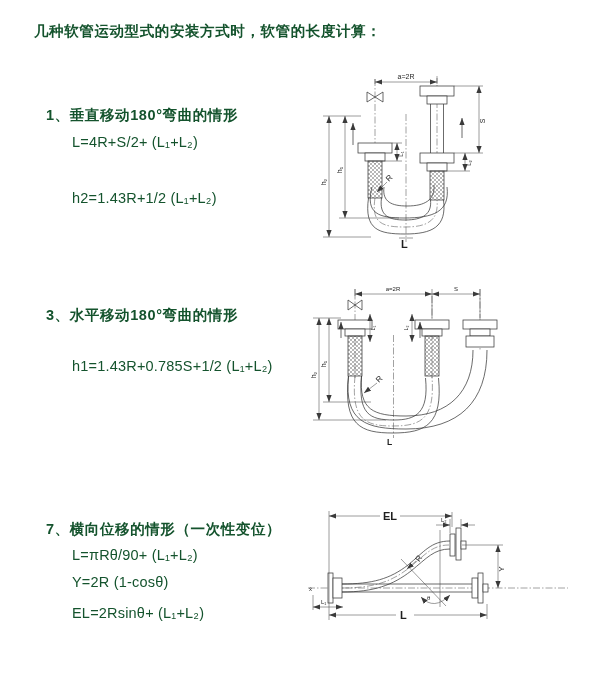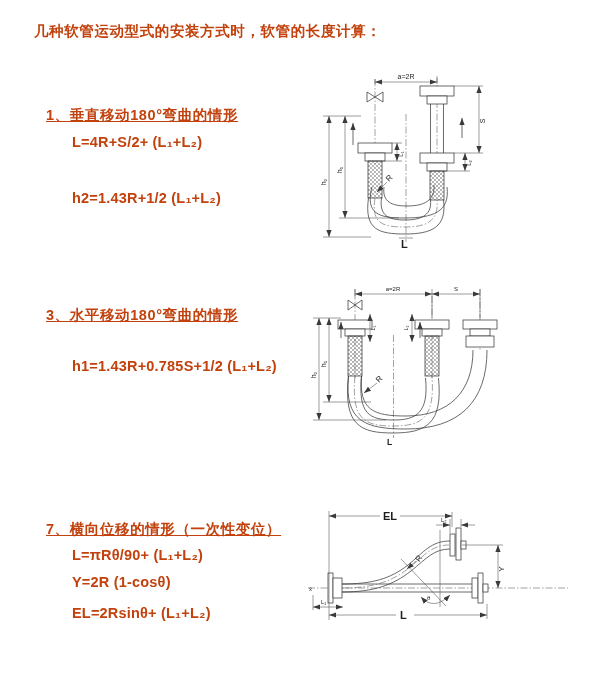--- a/index.html
+++ b/index.html
@@ -1,22 +1,22 @@
 <!DOCTYPE html>
 <html><head>
 <meta charset="utf-8">
 <style>
   html,body{margin:0;padding:0;background:#ffffff;}
   .page{
     position:relative;width:600px;height:675px;background:#ffffff;
-    font-family:"Liberation Sans",sans-serif;color:#c2410c;overflow:hidden;
+    font-family:"Liberation Sans",sans-serif;color:#14532d;overflow:hidden;
   }
   .doc-title{position:absolute;font-size:14.5px;font-weight:700;letter-spacing:.6px;white-space:nowrap;}
-  .sec-heading{position:absolute;font-size:14.5px;font-weight:700;letter-spacing:.6px;white-space:nowrap;text-decoration:underline;}
-  .formula{position:absolute;font-size:14.5px;font-weight:700;letter-spacing:.2px;white-space:nowrap;}
+  .sec-heading{position:absolute;font-size:14.5px;font-weight:700;letter-spacing:.6px;white-space:nowrap;}
+  .formula{position:absolute;font-size:14.5px;font-weight:400;letter-spacing:.2px;white-space:nowrap;}
   .diagram{position:absolute;}
   svg{overflow:visible;}
   svg text{font-family:"Liberation Sans",sans-serif;fill:#1f1f1f;font-size:7px;}
   svg .lab6{font-size:6px;}
   svg .lab55{font-size:5.5px;}
   svg .lab8{font-size:8px;}
   svg .big{font-size:11px;font-weight:bold;}
   svg .mid{font-size:8.5px;font-weight:bold;}
   svg .ln{stroke:#3a3a3a;stroke-width:.75;fill:none;}
   svg .dim{stroke:#4a4a4a;stroke-width:.55;fill:none;}

